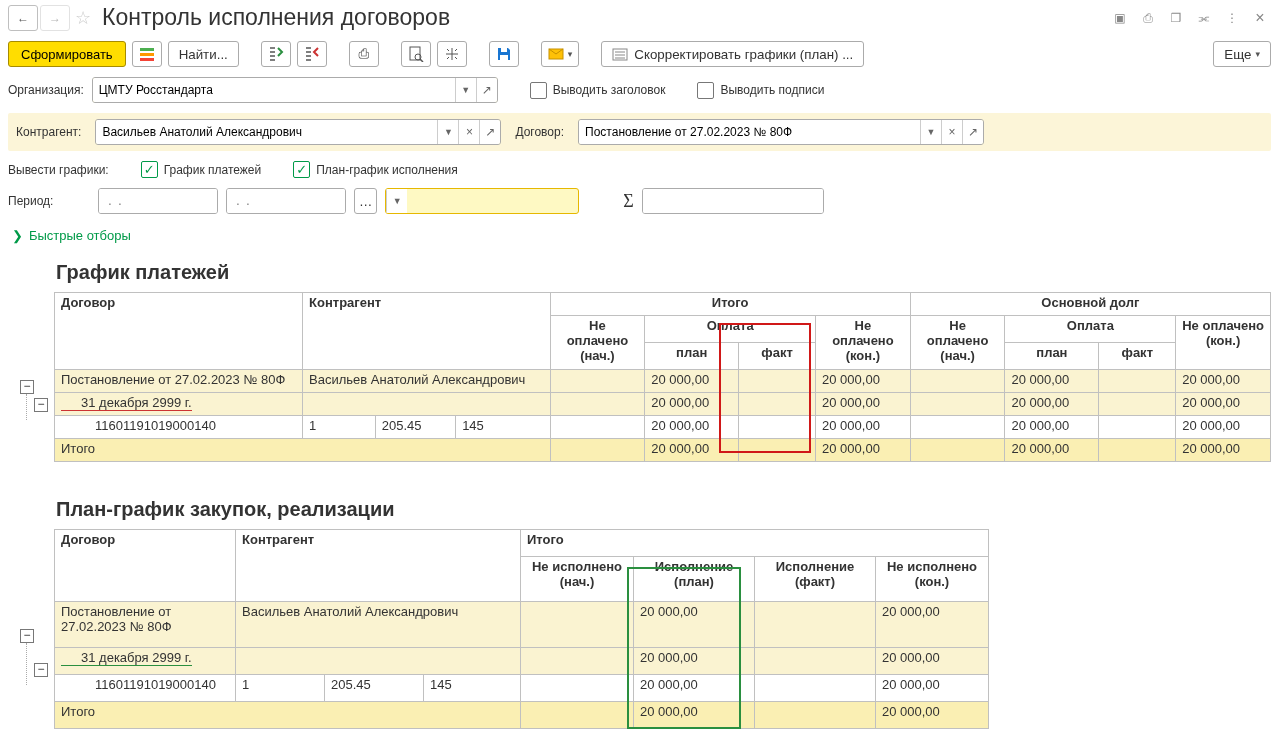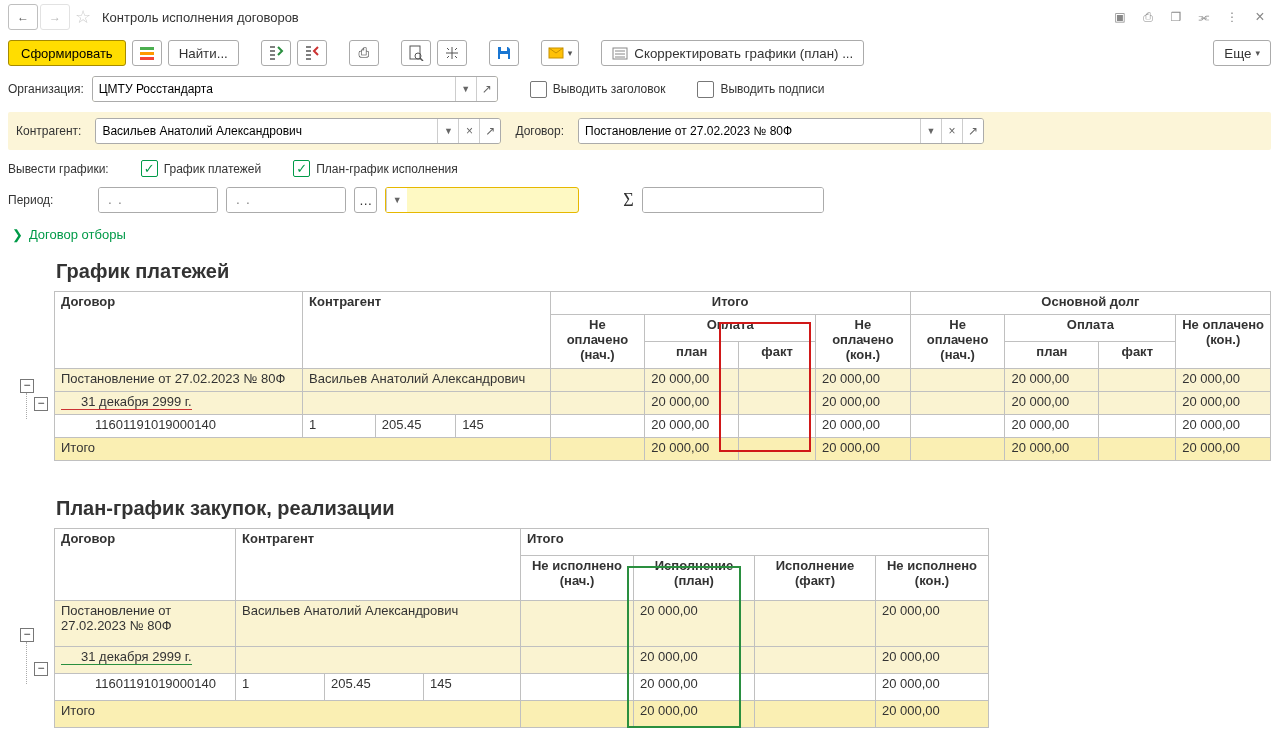--- a/index.html
+++ b/index.html
@@ -7,21 +7,21 @@
     --faint:#f6f0d8;--link:#009a48;--muted:#777; --sep:#c0c0c0; --pale:#fcf5d8;
     --row-pale:#faf3d1; --total:#faefb3;
   }
   html,body{margin:0;padding:0;background:var(--bg);font-family:Arial,Helvetica,sans-serif;font-size:12px;color:var(--text);}
   .window{padding:4px 8px;width:1279px;box-sizing:border-box;position:relative;}
 
   
   .titlebar{display:flex;align-items:center;gap:2px;}
   .tb-btn{border:1px solid var(--border);border-radius:3px;background:#fff;height:24px;width:28px;display:inline-flex;align-items:center;justify-content:center;cursor:pointer;color:#555;}
   .tb-ghost{border:none;background:transparent;height:24px;width:22px;display:inline-flex;align-items:center;justify-content:center;color:#888;cursor:pointer;}
-  .title{font-size:13px;margin-left:6px;white-space:nowrap;}
+  .title{font-size:23px;margin-left:6px;white-space:nowrap;}
   .title-right{margin-left:auto;display:flex;gap:6px;}
 
   
   .toolbar{display:flex;gap:6px;margin-top:10px;}
   .btn-primary{background:var(--yellow);border:1px solid #a68b00;border-radius:3px;padding:0 12px;height:26px;font-size:13px;cursor:pointer;font-weight:400;}
   .btn{background:#fff;border:1px solid #ababab;border-radius:3px;height:26px;min-width:30px;padding:0 6px;display:inline-flex;align-items:center;justify-content:center;cursor:pointer;color:#333;}
   .btn-text{padding:12px 10px;}
   .tb-gap{width:10px;}
   .more{margin-left:auto;}
   .caret{font-size:9px;margin-left:4px;color:#555;}
@@ -288,21 +288,21 @@
     </div>
     <span style="width:28px"></span>
     <span class="sigma">Σ</span>
     <div class="combo" style="width:180px">
       <input style="flex: 1 1 0%;">
     </div>
   </div>
 
   <div class="quick">
     <span>❯</span>
-    <span>Договор отборы</span>
+    <span>Быстрые отборы</span>
   </div>
 
   
   <div class="report rel">
     <div class="section-title">График платежей</div>
 
     <div class="grid">
       <div class="tree" style="height:170px">
         <div class="tnode" style="left:10px;top:88px">−</div>
         <div class="vline" style="left:16px;top:102px;height:26px"></div>

